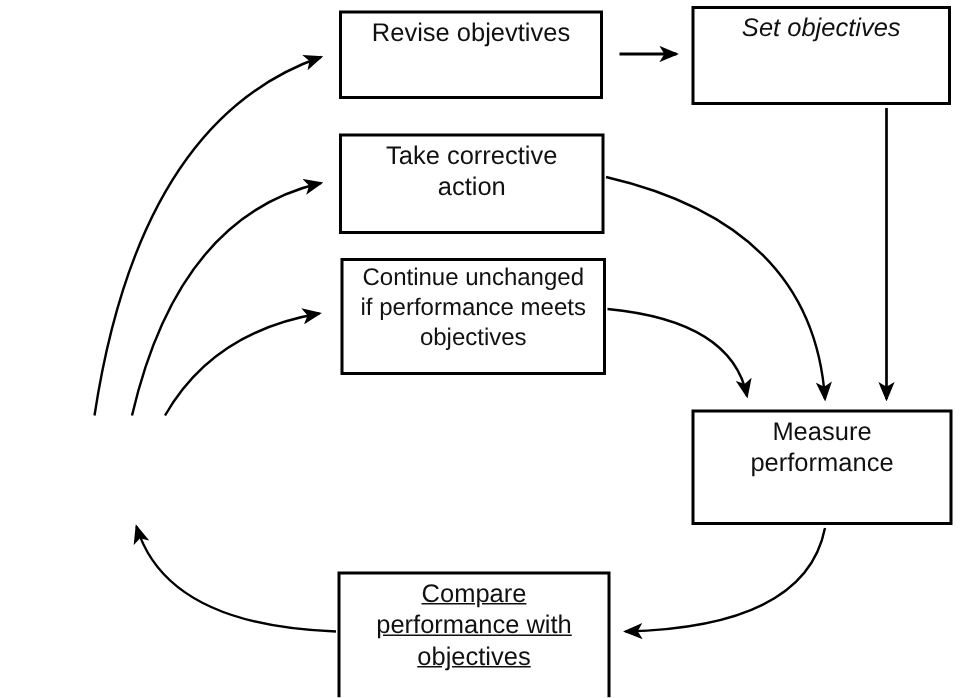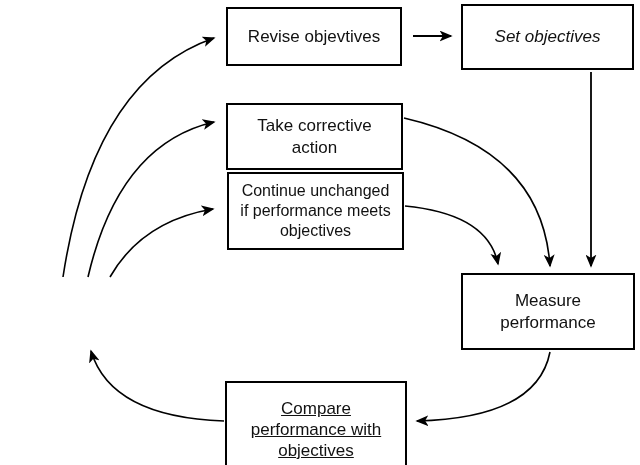--- a/index.html
+++ b/index.html
@@ -21,34 +21,34 @@
     top: 0;
     width: 640px;
     height: 465px;
   }
   .node {
     position: absolute;
     box-sizing: border-box;
     background: #ffffff;
     border: 2px solid #000000;
     display: flex;
-    align-items: center;
+    align-items: flex-start;
     justify-content: center;
     text-align: center;
     color: #111111;
     font-size: 17px;
   }
   .node .label {
     white-space: pre-line;
     line-height: 1.24;
     padding: 2px 6px;
   }
   .n-revise   { left: 226px; top: 7px;   width: 176px; height: 59px; }
   .n-set      { left: 461px; top: 4px;   width: 173px; height: 66px; font-style: italic; }
-  .n-take     { left: 226px; top: 89px;  width: 177px; height: 67px; margin-top: 14px; }
+  .n-take     { left: 226px; top: 89px;  width: 177px; height: 67px; }
   .n-continue { left: 227px; top: 172px; width: 177px; height: 78px; font-size: 16px; }
   .n-decide   { left: 1px;   top: 282px; width: 178px; height: 60px; }
   .n-measure  { left: 461px; top: 273px; width: 174px; height: 77px; }
   .n-compare  { left: 225px; top: 381px; width: 182px; height: 97px; text-decoration: underline; }
 </style>
 </head>
 <body>
 
 <div class="canvas">
 

